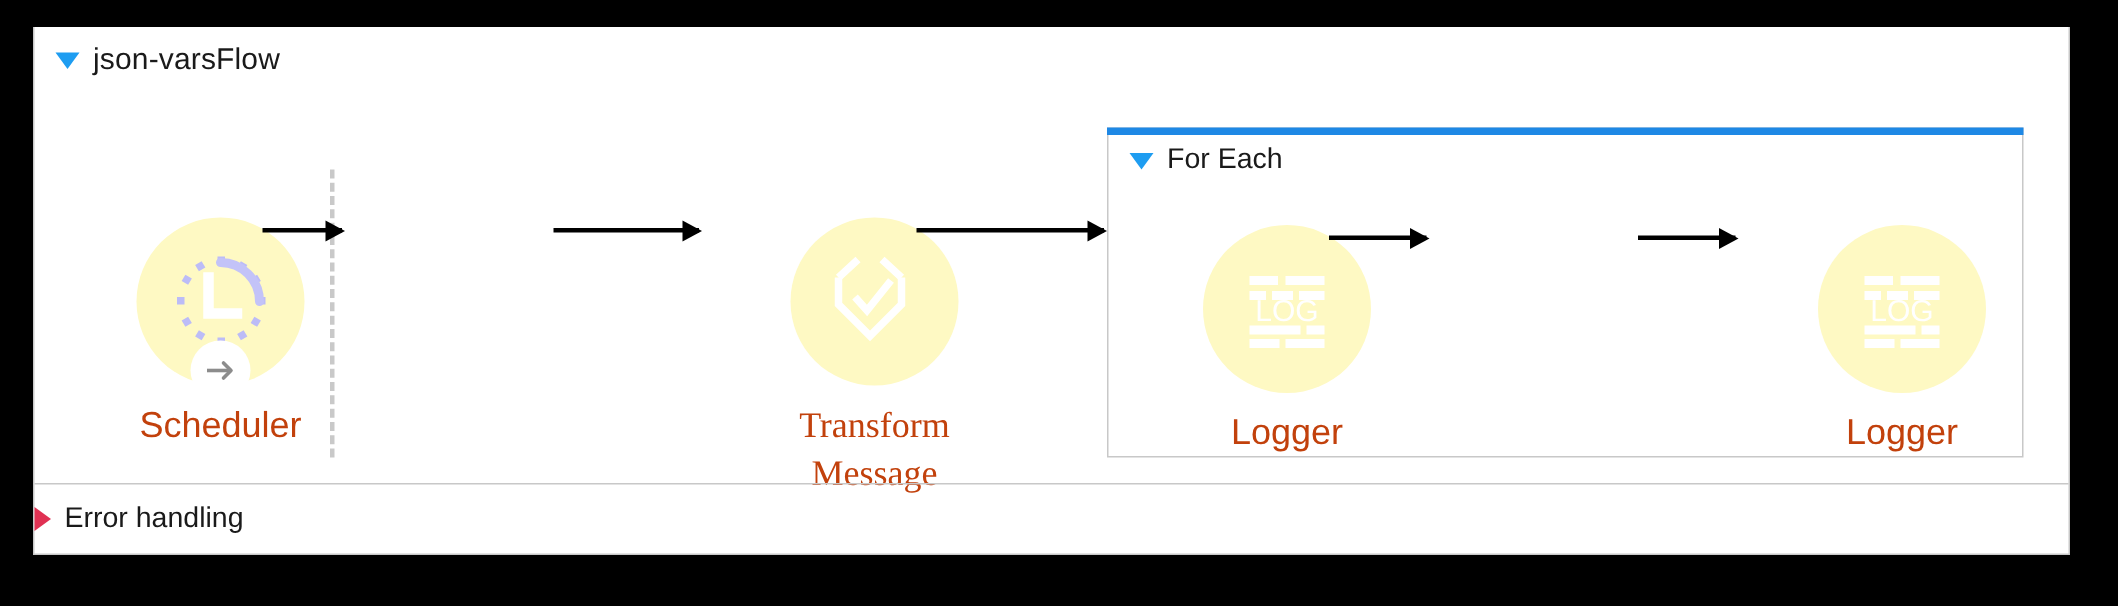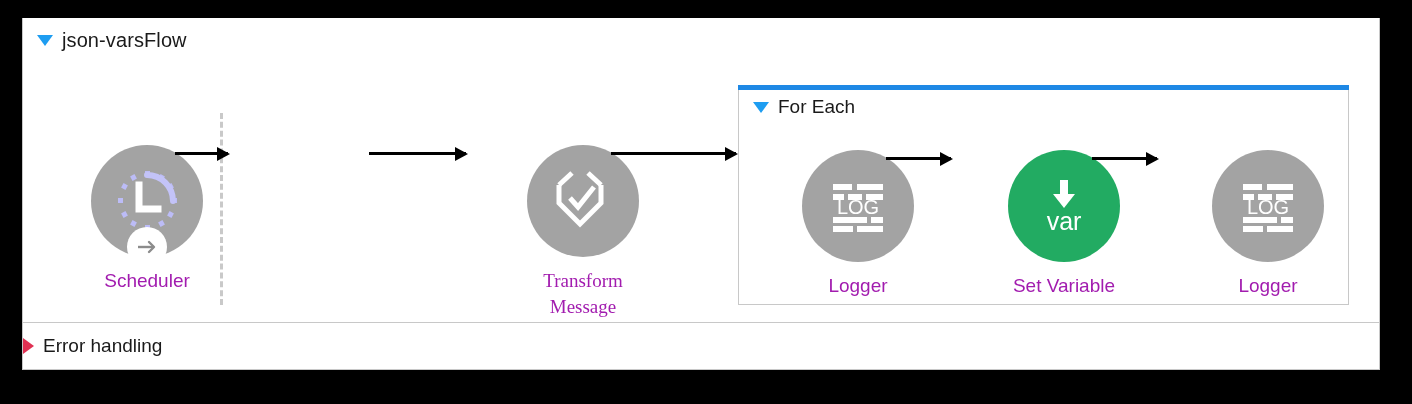--- a/index.html
+++ b/index.html
@@ -102,26 +102,26 @@
   .node-circle {
     position: relative;
     width: 112px;
     height: 112px;
     border-radius: 50%;
     margin: 0 auto;
     display: flex;
     align-items: center;
     justify-content: center;
   }
-  .node-circle.purple { background: #a3a3a3; }
+  .node-circle.purple { background: #fef9c3; }
   .node-circle.green  { background: #22ab62; }
   .node-label {
     margin-top: 11px;
-    font-size: 19px;
-    color: #a21caf;
+    font-size: 24px;
+    color: #c2410c;
     line-height: 1.35;
     white-space: pre-line;
   }
   .node-badge {
     position: absolute;
     left: 50%;
     bottom: -10px;
     transform: translateX(-50%);
     width: 40px;
     height: 40px;
@@ -285,30 +285,20 @@
                 <rect x="31" y="52" width="26" height="6"></rect>
               </g>
               <text x="32" y="40" fill="#ffffff" font-family="'Liberation Sans', sans-serif" font-size="20" text-anchor="middle">LOG</text>
             </svg>
           </div>
           <div class="node-label">Logger</div>
         </div>
 
         <div class="arrow" style="left:147px; top:71px; width:65px;"></div>
 
-        <div class="node" style="left:250px; top:64px;">
-          <div class="node-circle green">
-            <svg width="64" height="64" viewBox="0 0 64 64">
-              <path d="M32 6 V22" stroke="#ffffff" stroke-width="8" fill="none"></path>
-              <path d="M21 20 L32 34 L43 20 Z" fill="#ffffff"></path>
-              <text x="32" y="56" fill="#ffffff" font-family="'Liberation Sans', sans-serif" font-size="25" text-anchor="middle">var</text>
-            </svg>
-          </div>
-          <div class="node-label">Set Variable</div>
-        </div>
 
         <div class="arrow" style="left:353px; top:71px; width:65px;"></div>
 
         <div class="node" style="left:454px; top:64px;">
           <div class="node-circle purple">
             <svg width="64" height="64" viewBox="0 0 64 64">
               <g fill="#ffffff">
                 <rect x="7" y="10" width="19" height="6"></rect>
                 <rect x="31" y="10" width="26" height="6"></rect>
                 <rect x="7" y="20" width="11" height="6"></rect>

